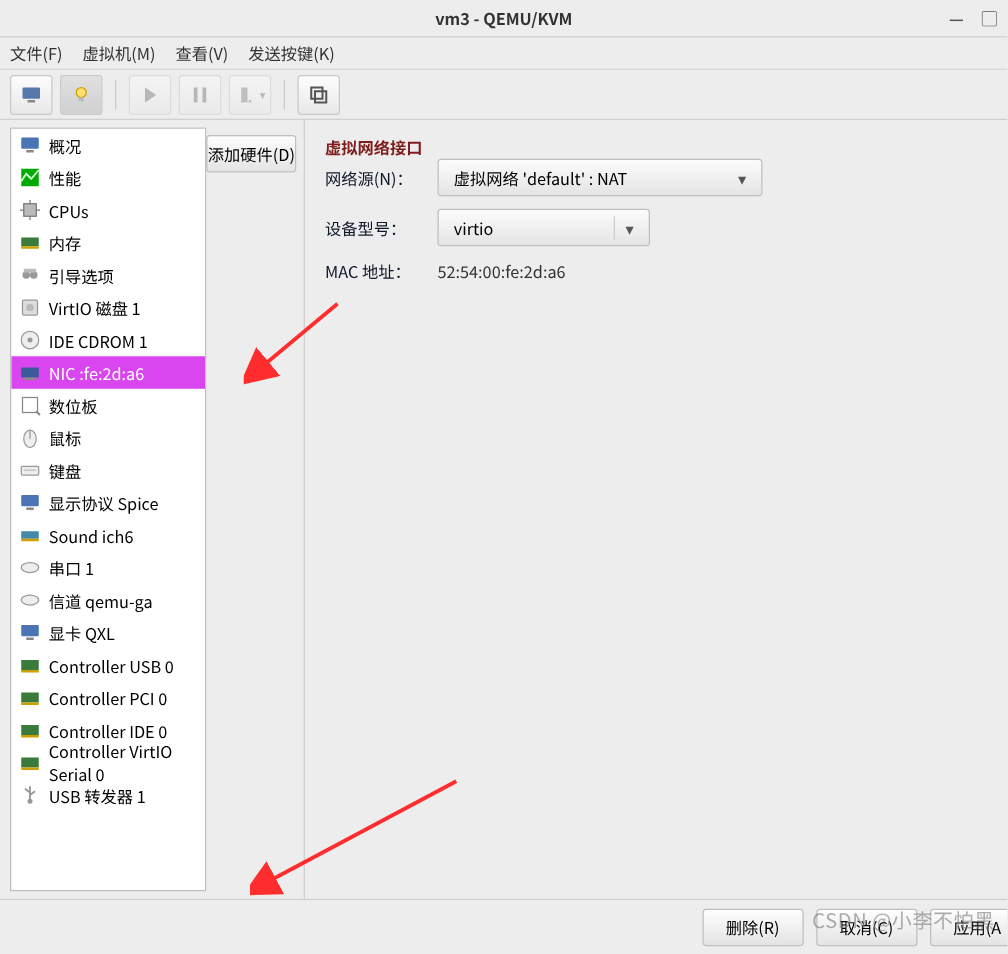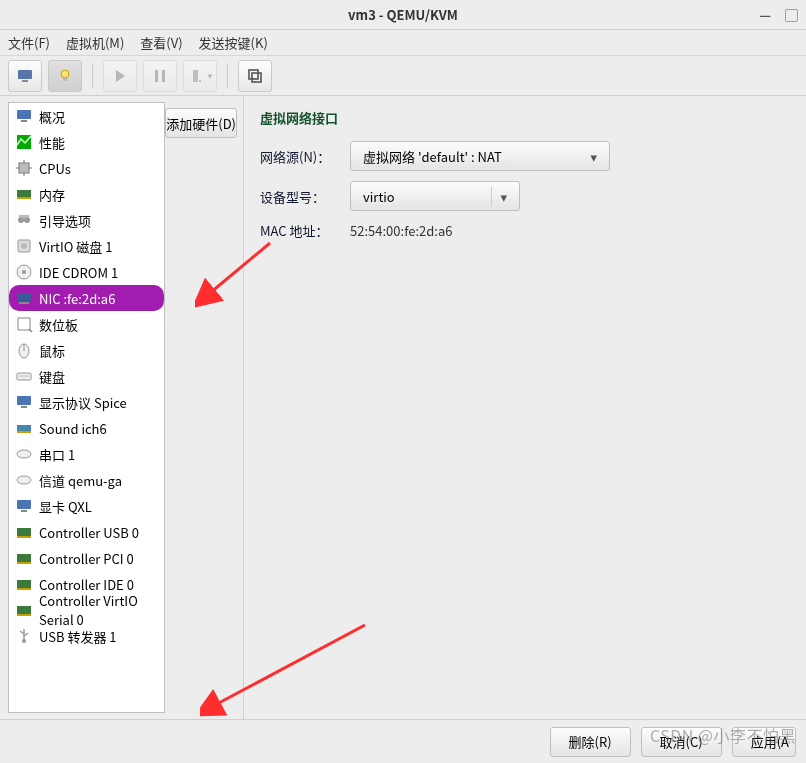--- a/index.html
+++ b/index.html
@@ -13,32 +13,32 @@
   .menubar span { color: #333; cursor: pointer; }
   .toolbar { height: 40px; background: #ededed; border-bottom: 1px solid #d0d0d0; display: flex; align-items: center; padding: 0 8px; gap: 6px; }
   .tool-btn { width: 34px; height: 32px; border: 1px solid #c9c9c9; background: linear-gradient(#fdfdfd,#e8e8e8); border-radius: 3px; display: flex; align-items: center; justify-content: center; cursor: pointer; color: #555; }
   .tool-btn.active { background: linear-gradient(#e0e0e0,#d0d0d0); }
   .tool-btn.dis { opacity: .45; cursor: default; }
   .tool-sep { width: 1px; height: 24px; background: #ccc; margin: 0 4px; }
   .body { flex: 1; display: flex; min-height: 0; }
   .sidebar-wrap { width: 244px; background: #ededed; border-right: 1px solid #d0d0d0; display: flex; flex-direction: row; padding: 6px 6px 6px 8px; }
   .hw-list { flex: 1; background: #fff; border: 1px solid #bfbfbf; overflow-y: auto; }
   .hw-item { height: 26px; display: flex; align-items: center; gap: 6px; padding: 0 6px; cursor: pointer; }
-  .hw-item.sel { background: #a21caf; color: #fff; border-radius: 10px; }
+  .hw-item.sel { background: #d946ef; color: #fff; }
   .hw-item .ic { width: 18px; height: 18px; display: flex; align-items: center; justify-content: center; flex-shrink: 0; }
   .add-hw { margin-top: 6px; height: 30px; background: linear-gradient(#fdfdfd,#e4e4e4); border: 1px solid #bfbfbf; border-radius: 3px; cursor: pointer; }
   .content { flex: 1; padding: 12px 8px 12px 16px; display: flex; flex-direction: column; }
-  .sect-title { font-weight: bold; color: #14532d; margin-bottom: 14px; }
+  .sect-title { font-weight: bold; color: #7f1d1d; }
   .form-row { display: flex; align-items: center; margin-bottom: 10px; }
   .form-row .lbl { width: 90px; text-align: left; padding-right: 10px; color: #0f172a; }
   .combo { display: flex; align-items: center; height: 30px; border: 1px solid #bfbfbf; border-radius: 3px; background: linear-gradient(#fcfcfc,#e4e4e4); padding: 0 12px; cursor: pointer; min-width: 120px; justify-content: space-between; gap: 10px; }
   .combo.long { min-width: 260px; }
   .combo .arr { color: #555; }
   .txt-val { color: #333; }
-  .footer { height: 44px; border-top: 1px solid #d0d0d0; display: flex; align-items: center; justify-content: flex-end; padding: 0 12px 0 8px; gap: 10px; }
+  .footer { height: 44px; border-top: 1px solid #d0d0d0; display: flex; align-items: center; justify-content: flex-end; padding: 0 0 0 8px; gap: 10px; }
   .footer .btn { height: 30px; padding: 0 18px; background: linear-gradient(#fdfdfd,#e4e4e4); border: 1px solid #bfbfbf; border-radius: 3px; cursor: pointer; }
   .footer .btn.cut { padding-right: 6px; }
   .watermark { position: absolute; right: 10px; bottom: 16px; color: rgba(120,120,120,.6); font-size: 16px; letter-spacing: .5px; pointer-events: none; }
   
   .arrow { position: absolute; pointer-events: none; }
   svg.ic-svg { width: 18px; height: 18px; }
 </style>
 </head>
 <body>
 

